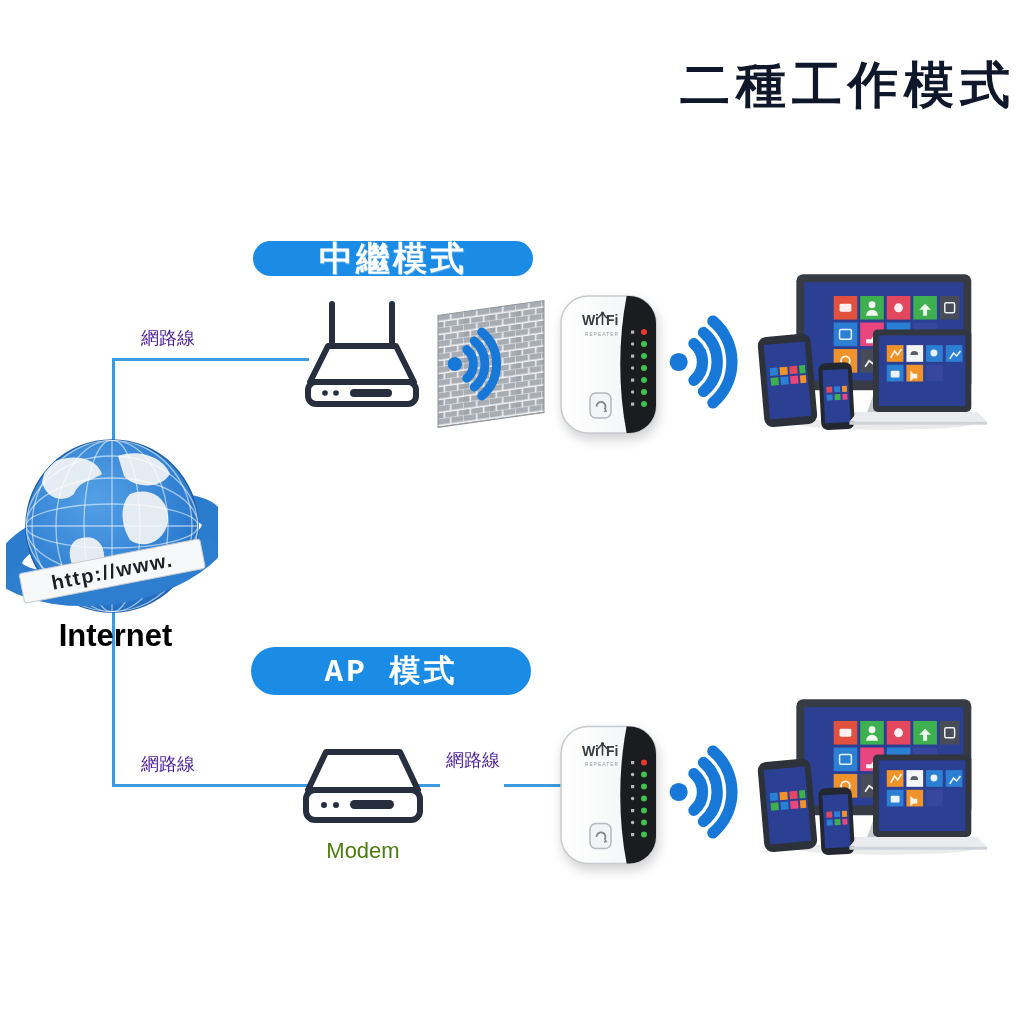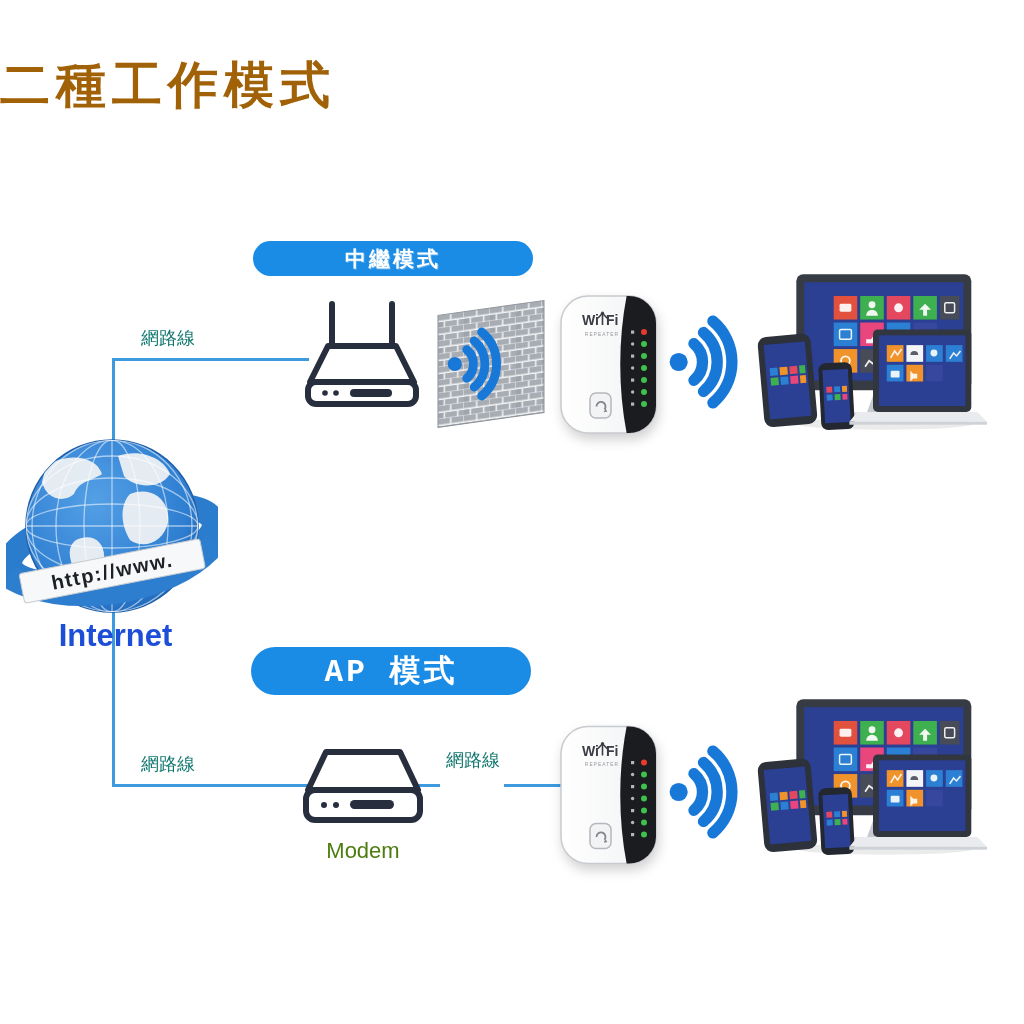--- a/index.html
+++ b/index.html
@@ -1,40 +1,40 @@
 <!DOCTYPE html>
 <html><head>
 <meta charset="utf-8">
 <style>
   html,body{margin:0;padding:0;background:#fff;}
   .canvas{position:relative;width:1024px;height:1024px;background:#fff;overflow:hidden;
           font-family:"Liberation Sans","DejaVu Sans",sans-serif;}
   .abs{position:absolute;}
   
-  .page-title{left:0;right:0;top:52px;text-align:left;font-size:50px;font-weight:bold;
-              color:#a16207;letter-spacing:6px;}
+  .page-title{left:0;right:8px;top:52px;text-align:right;font-size:50px;font-weight:bold;
+              color:#0f172a;letter-spacing:6px;}
   
   .pill{background:#1a8ce6;border-radius:26px;color:#fff;font-weight:bold;text-align:center;
         display:flex;align-items:center;justify-content:center;letter-spacing:3px;}
-  .pill-relay{left:253px;top:241px;width:280px;height:35px;font-size:21px;
+  .pill-relay{left:253px;top:241px;width:280px;height:35px;font-size:34px;
               text-shadow:1px 1px 0 rgba(255,255,255,.25);}
   .pill-ap{left:251px;top:647px;width:280px;height:48px;font-size:31px;font-family:Liberation Mono, monospace;}
   
   .line{background:#3d9ade;}
   .line-v{left:112px;top:358px;width:3px;height:429px;z-index:1;}
   .line-h-top{left:112px;top:358px;width:197px;height:3px;z-index:1;}
   .line-h-bottom{left:112px;top:784px;width:450px;height:3px;z-index:1;}
   .line-patch{left:440px;top:779px;width:64px;height:12px;background:#fff;z-index:2;}
   
-  .cable-label{font-size:18px;color:#0f766e;z-index:3;}
+  .cable-label{font-size:18px;color:#4c1d95;z-index:3;}
   .cable-label-top{left:141px;top:326px;}
   .cable-label-bl{left:141px;top:752px;}
   .cable-label-br{left:444px;top:748px;background:#fff;padding:0 2px;}
   .internet-label{left:28px;top:618px;width:175px;text-align:center;font-size:31px;
-                  font-weight:bold;color:#1d4ed8;z-index:3;}
+                  font-weight:bold;color:#000000;z-index:3;}
   .modem-label{left:300px;top:838px;width:126px;text-align:center;font-size:22px;color:#4d7c0f;}
   
   .globe{left:6px;top:434px;z-index:2;}
   .router{left:300px;top:296px;z-index:2;}
   .modem{left:300px;top:746px;z-index:2;}
   .wall{left:434px;top:294px;z-index:2;}
   .wifi-wall{left:444px;top:324px;z-index:3;}
   .repeater1{left:559px;top:294px;z-index:2;filter:drop-shadow(2px 6px 6px rgba(0,0,0,.18));}
   .repeater2{left:559px;top:724px;z-index:2;filter:drop-shadow(2px 6px 6px rgba(0,0,0,.18));}
   .wifi1{left:664px;top:311px;z-index:2;}

